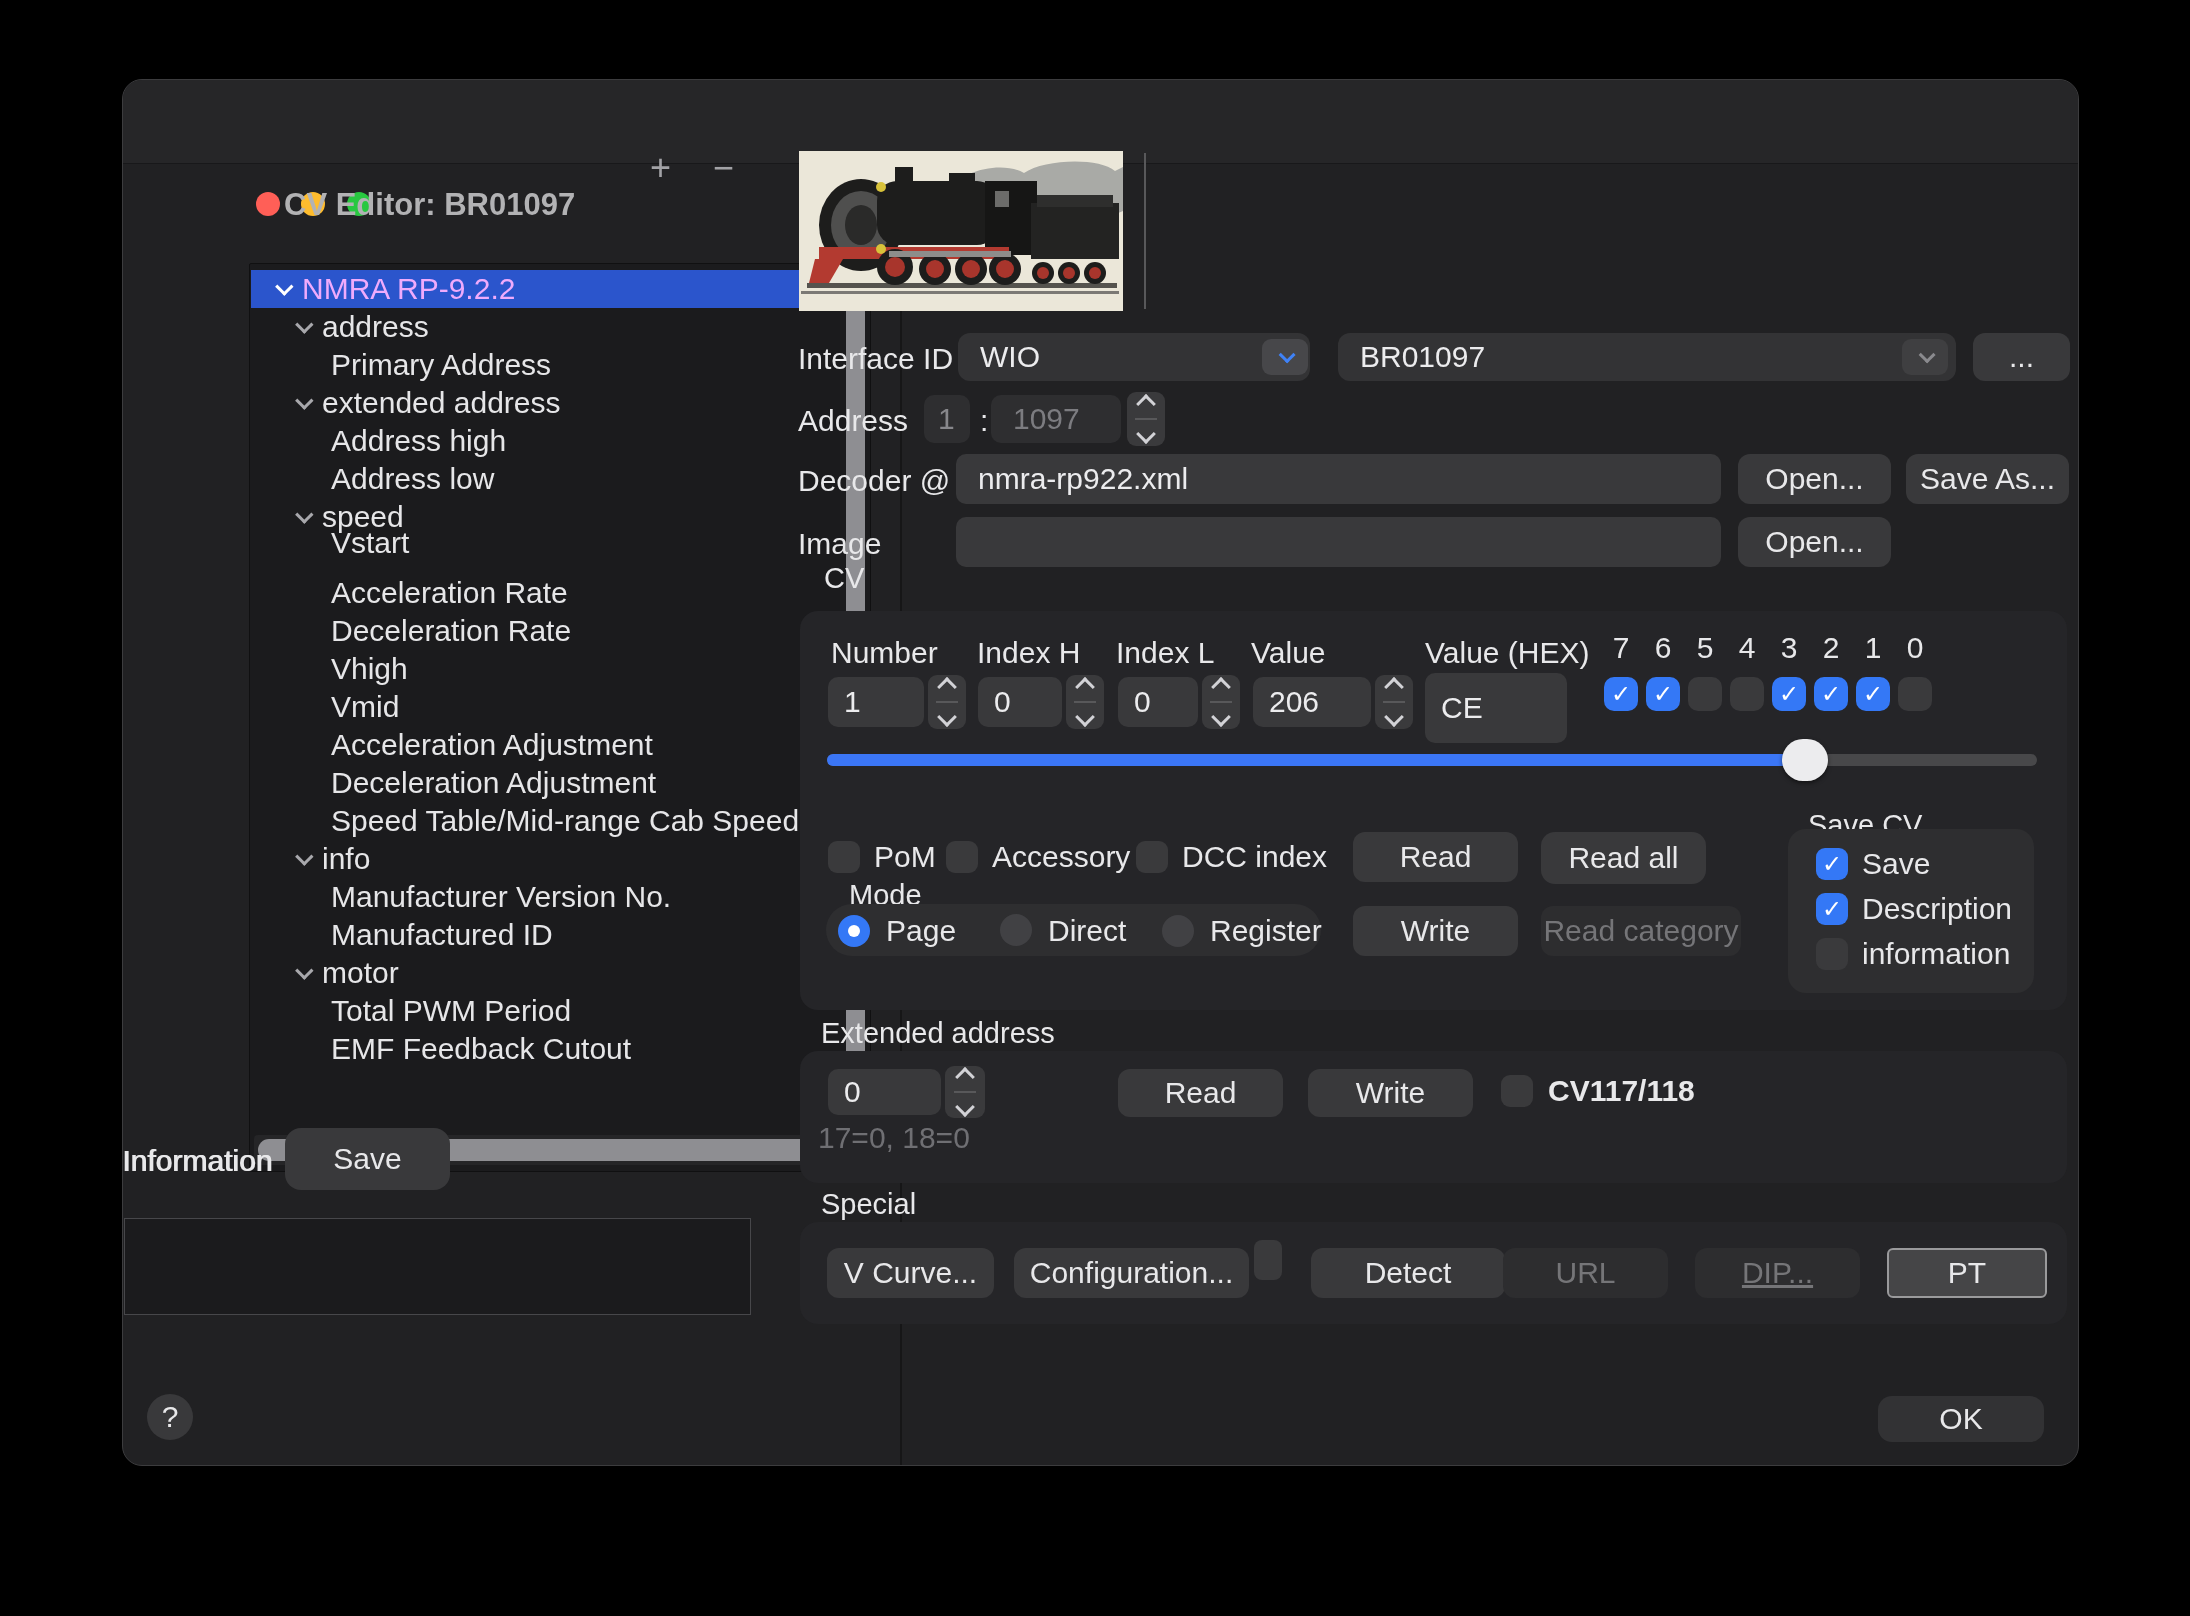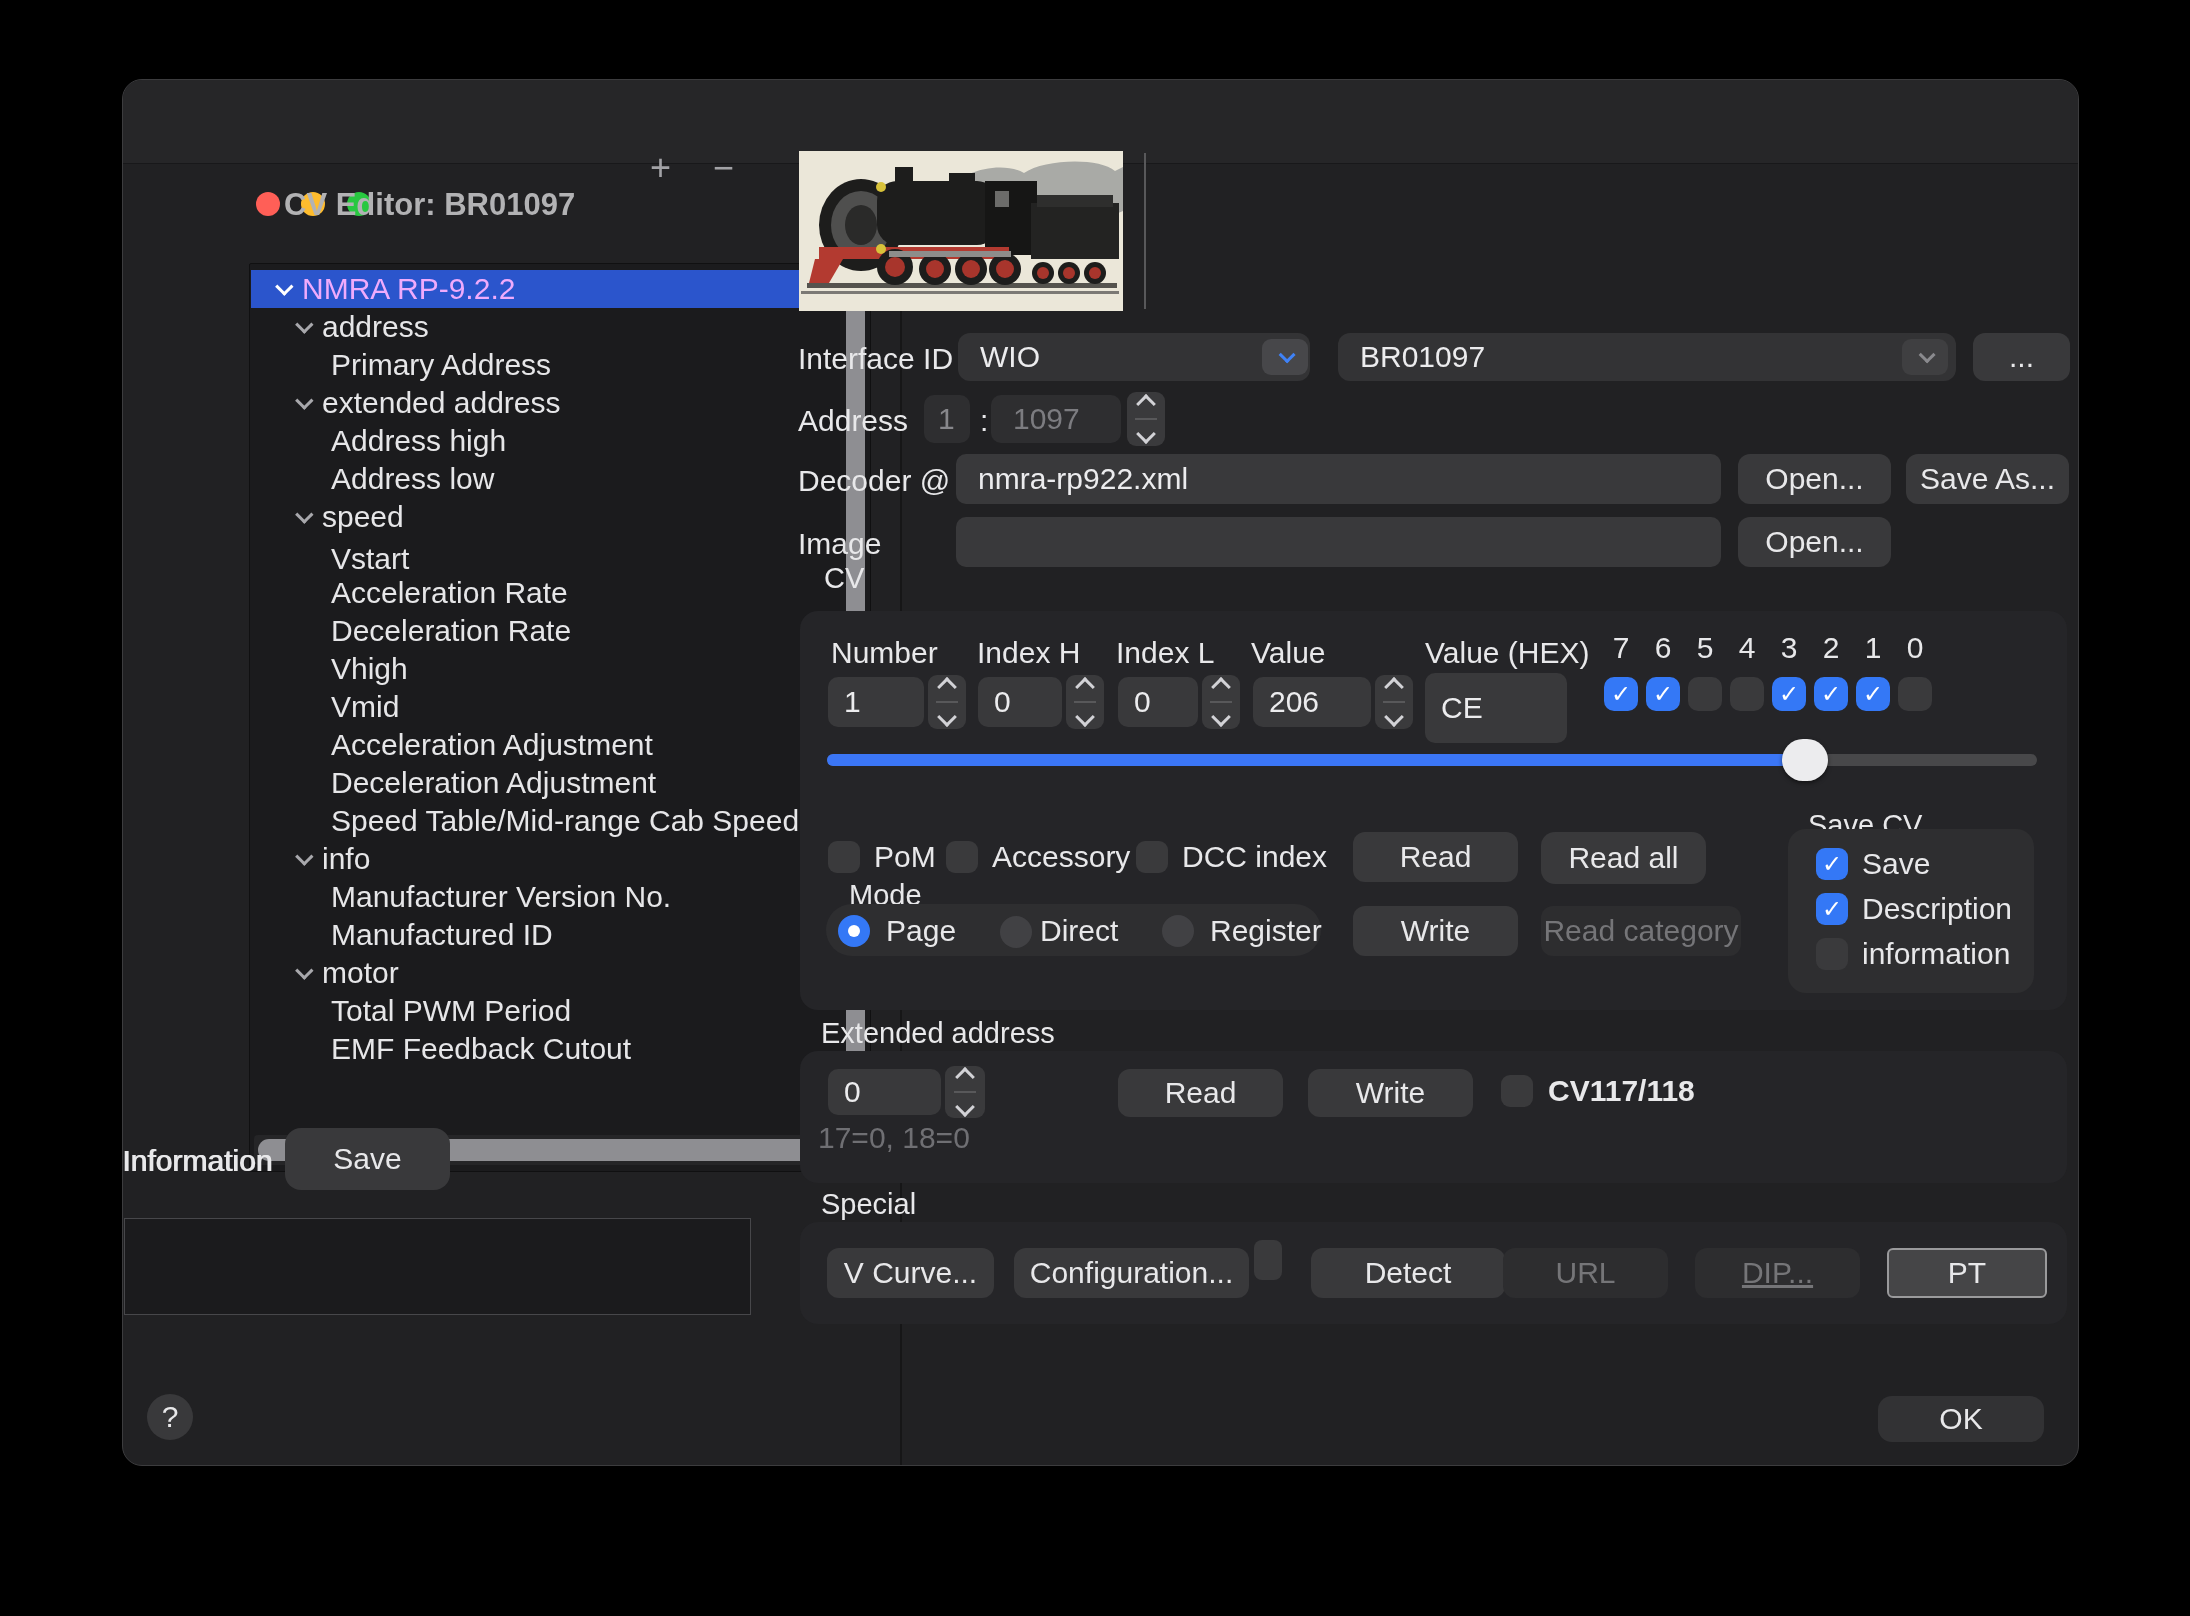--- a/index.html
+++ b/index.html
@@ -86,21 +86,21 @@
           <div class="trow" style="top: 158px; padding-left: 80px;">
             <span>Address high</span>
           </div>
           <div class="trow" style="top: 196px; padding-left: 80px;">
             <span>Address low</span>
           </div>
           <div class="trow" style="top: 234px; padding-left: 44px;">
             <span class="chev" style="margin-right: 14px;"></span>
             <span>speed</span>
           </div>
-          <div class="trow" style="top: 276px; padding-left: 80px;">
+          <div class="trow" style="top: 260px; padding-left: 80px;">
             <span>Vstart</span>
           </div>
           <div class="trow" style="top: 310px; padding-left: 80px;">
             <span>Acceleration Rate</span>
           </div>
           <div class="trow" style="top: 348px; padding-left: 80px;">
             <span>Deceleration Rate</span>
           </div>
           <div class="trow" style="top: 386px; padding-left: 80px; text-align: center;">
             <span>Vhigh</span>
@@ -294,21 +294,21 @@
   <div class="btn" style="position:absolute;left:1230px;top:752px;width:165px;height:50px;">Read</div>
   <div class="btn" style="position:absolute;left:1418px;top:752px;width:165px;height:52px;border-radius:14px;">Read all</div>
 
   <span class="grouplabel" style="left:726px;top:799px;">Mode</span>
   <div class="abs" style="left:703px;top:824px;width:495px;height:52px;border-radius:26px;background:#2e2e30;"></div>
   <div class="abs" id="mode-row" style="left:715px;top:834px;display:flex;align-items:center;">
         <span style="display: flex; align-items: center; gap: 16px; width: 162px;">
           <span class="radio checked"></span>
           <span class="label">Page</span>
         </span>
-        <span style="display: flex; align-items: flex-end; gap: 8px; width: 162px;">
+        <span style="display: flex; align-items: flex-start; gap: 16px; width: 162px;">
           <span class="radio"></span>
           <span class="label">Direct</span>
         </span>
         <span style="display: flex; align-items: center; gap: 16px; width: 162px;">
           <span class="radio"></span>
           <span class="label">Register</span>
         </span>
       </div>
   <div class="btn" style="position:absolute;left:1230px;top:826px;width:165px;height:50px;">Write</div>
   <div class="btn disabled" style="position:absolute;left:1418px;top:826px;width:200px;height:50px;">Read category</div>

